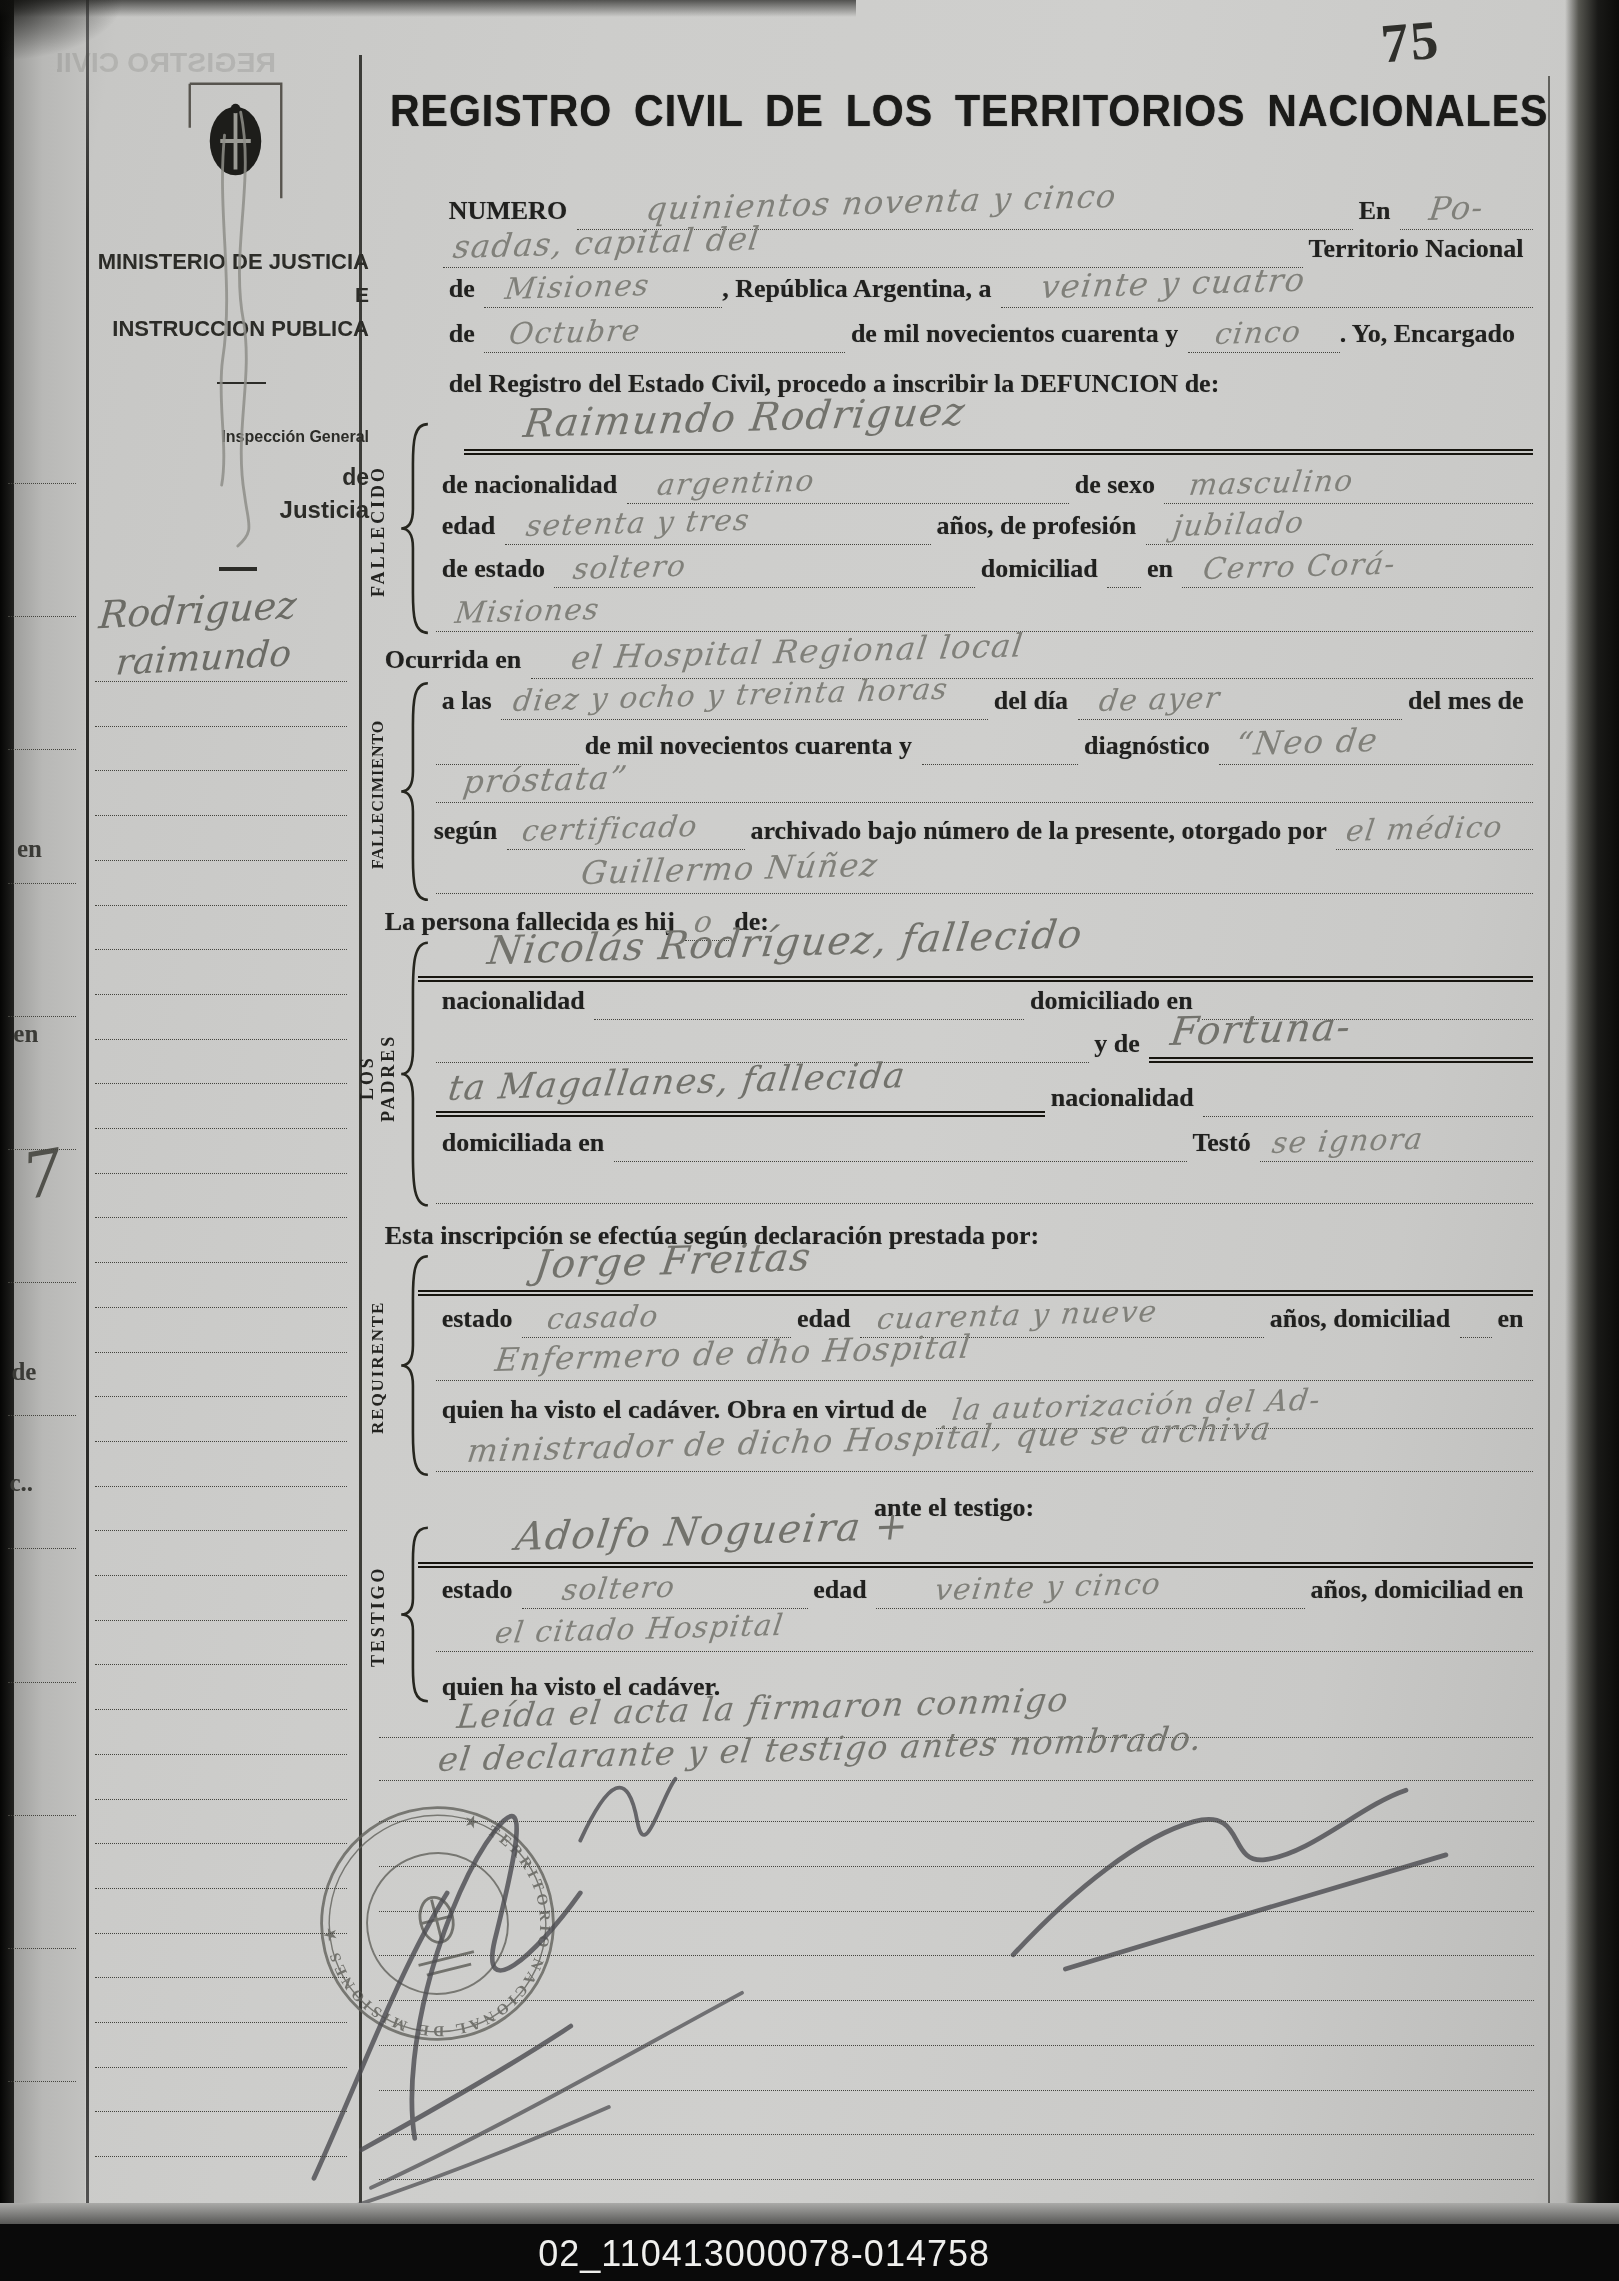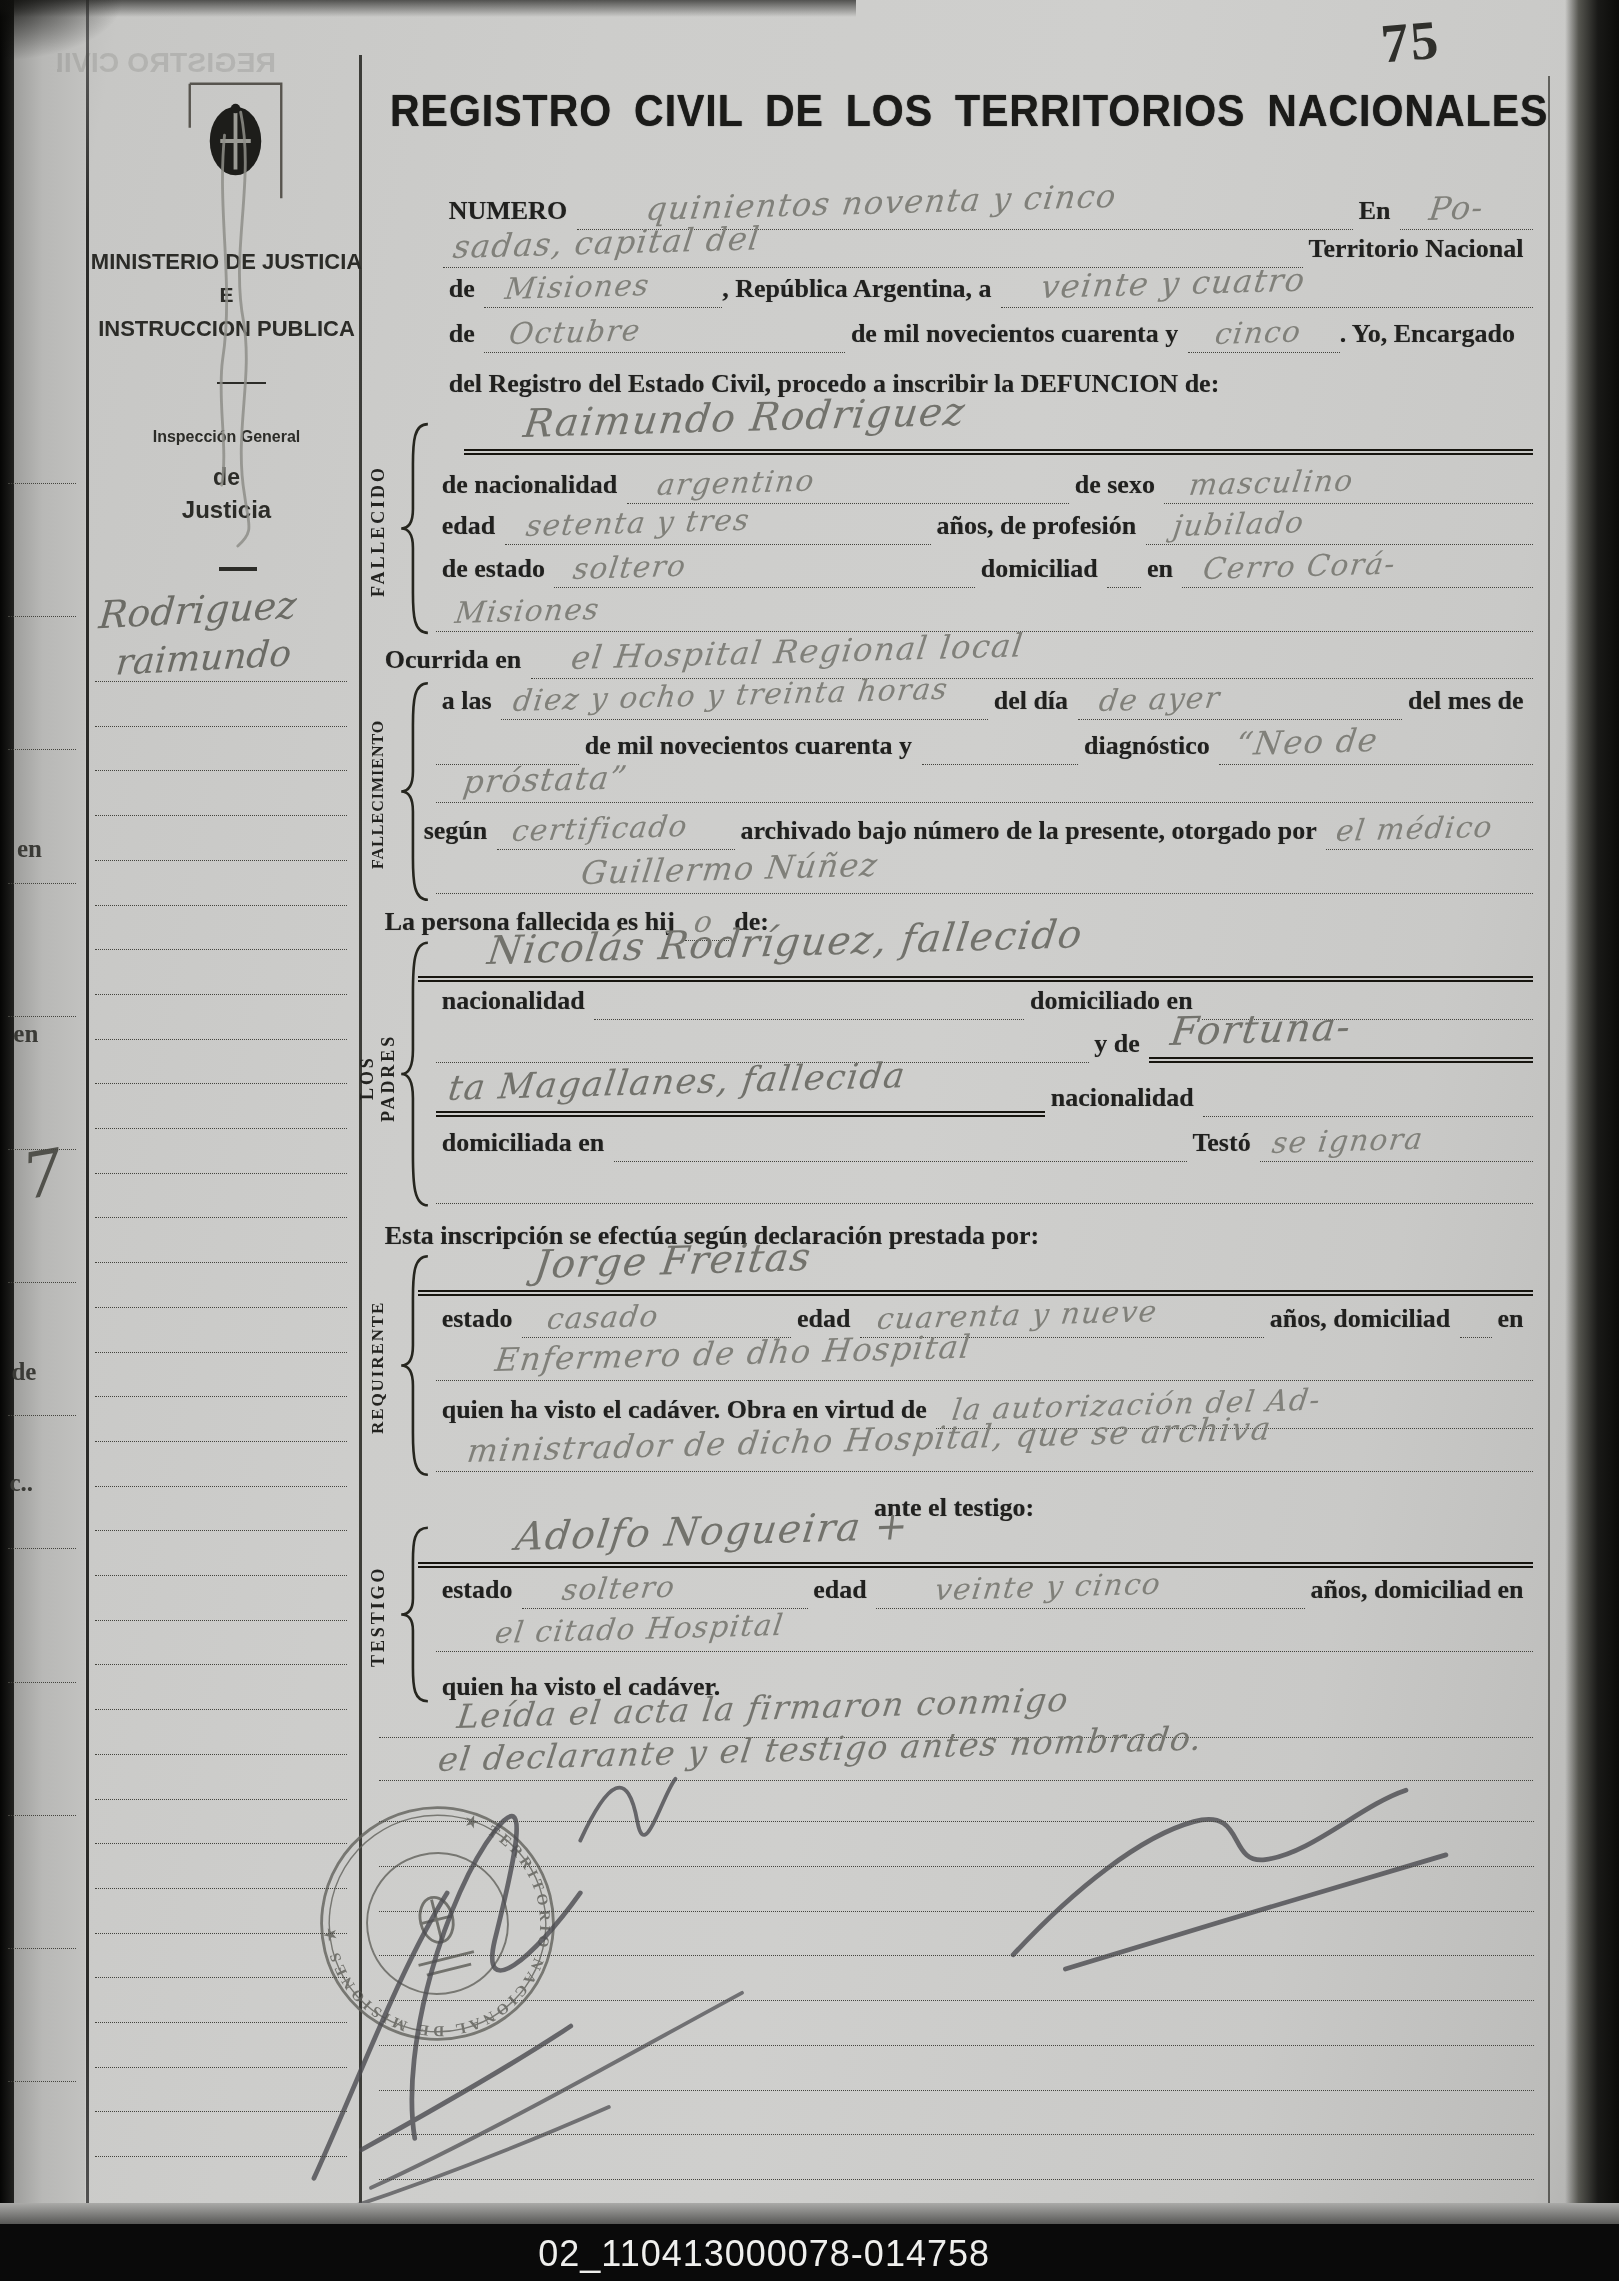--- a/index.html
+++ b/index.html
@@ -15,21 +15,21 @@
   .tsm{position:absolute;left:0;top:0;width:856px;height:17px;background:linear-gradient(180deg,rgba(40,40,38,.75),rgba(40,40,38,0));}
   .csm{position:absolute;left:0;top:0;width:124px;height:61px;background:radial-gradient(ellipse at 0 0,rgba(10,10,8,.85),rgba(10,10,8,0) 70%);}
   .bargray{position:absolute;left:0;top:2203px;width:1620px;height:21px;background:linear-gradient(#aaaaa8,#585856);}
   .bar{position:absolute;left:0;top:2224px;width:1620px;height:58px;background:#0a0a0a;}
   .barcode{position:absolute;top:2233px;left:533px;width:457px;text-align:right;font:400 36px "Liberation Sans",sans-serif;color:#efefed;letter-spacing:1px;}
   .pagenum{position:absolute;top:9.5px;left:1381px;font:700 55px "Liberation Serif",serif;color:#30302c;transform:rotate(-5deg);letter-spacing:1.9px;}
   .title{position:absolute;top:88px;left:390px;width:1132px;text-align:center;font:700 41px "Liberation Sans",sans-serif;
     letter-spacing:1px;word-spacing:9.5px;color:#1b1b19;transform:scaleY(1.06);white-space:nowrap;text-shadow:0 0 1px #222;}
   .ghost{position:absolute;top:46px;left:57px;width:219px;overflow:hidden;font:700 28.5px "Liberation Sans",sans-serif;
     color:#4e4e4a;opacity:.16;transform:scaleX(-1);white-space:nowrap;}
-  .lh{position:absolute;left:84px;width:285px;text-align:center;color:#2c2c28;font-family:"Liberation Sans",sans-serif;font-weight:700;white-space:nowrap;}
+  .lh{position:absolute;left:84px;width:285px;text-align:right;color:#2c2c28;font-family:"Liberation Sans",sans-serif;font-weight:700;white-space:nowrap;}
   .sep1{position:absolute;left:217px;top:382px;width:49px;border-top:2.9px solid #2c2c28;}
   .sep2{position:absolute;left:219px;top:567px;width:38px;border-top:4.8px solid #2c2c28;}
   .mhw{position:absolute;font-family:"DejaVu Serif",serif;font-style:italic;color:#6b6b65;transform:rotate(-3deg) skewX(-8deg);white-space:nowrap;}
   .frag{position:absolute;font:700 25px "Liberation Serif",serif;color:#3a3a36;}
   .seven{position:absolute;left:23px;top:1138px;font-family:"DejaVu Serif",serif;font-style:italic;font-size:63px;color:#51514b;transform:rotate(-10deg);}
   .row{position:absolute;right:87px;display:flex;align-items:flex-end;height:42px;}
   .lbl{font:700 26px/1.15 "Liberation Serif",serif;color:#21211f;padding:0 9.5px 3.8px 5.7px;white-space:nowrap;text-shadow:0 0 1px rgba(30,30,28,.35);}
   .plain{height:36px;}
   .fill{flex:1 1 auto;position:relative;height:36px;border-bottom:1.9px dotted #43433d;}
   .fill--dbl{border-bottom:6.7px double #17150f;height:38px;}
@@ -210,21 +210,21 @@
     <span class="lbl">diagnóstico</span>
     <span class="fill">
         <i class="hw hw--lg" style="left:15px;">“Neo de</i>
       </span>
   </div>
   <div class="row" style="top:761px;left:436px;">
     <span class="fill">
         <i class="hw hw--lg" style="left:25px;">próstata”</i>
       </span>
   </div>
-  <div class="row" style="top:808px;left:418px;">
+  <div class="row" style="top:808px;left:428px;">
     <span class="lbl">según</span>
     <span class="fill" style="flex:0 0 238px;">
         <i class="hw" style="left:13.3px;">certificado</i>
       </span>
     <span class="lbl">archivado bajo número de la presente, otorgado por</span>
     <span class="fill">
         <i class="hw" style="left:7.6px;">el médico</i>
       </span>
   </div>
   <div class="row" style="top:852px;left:436px;">

